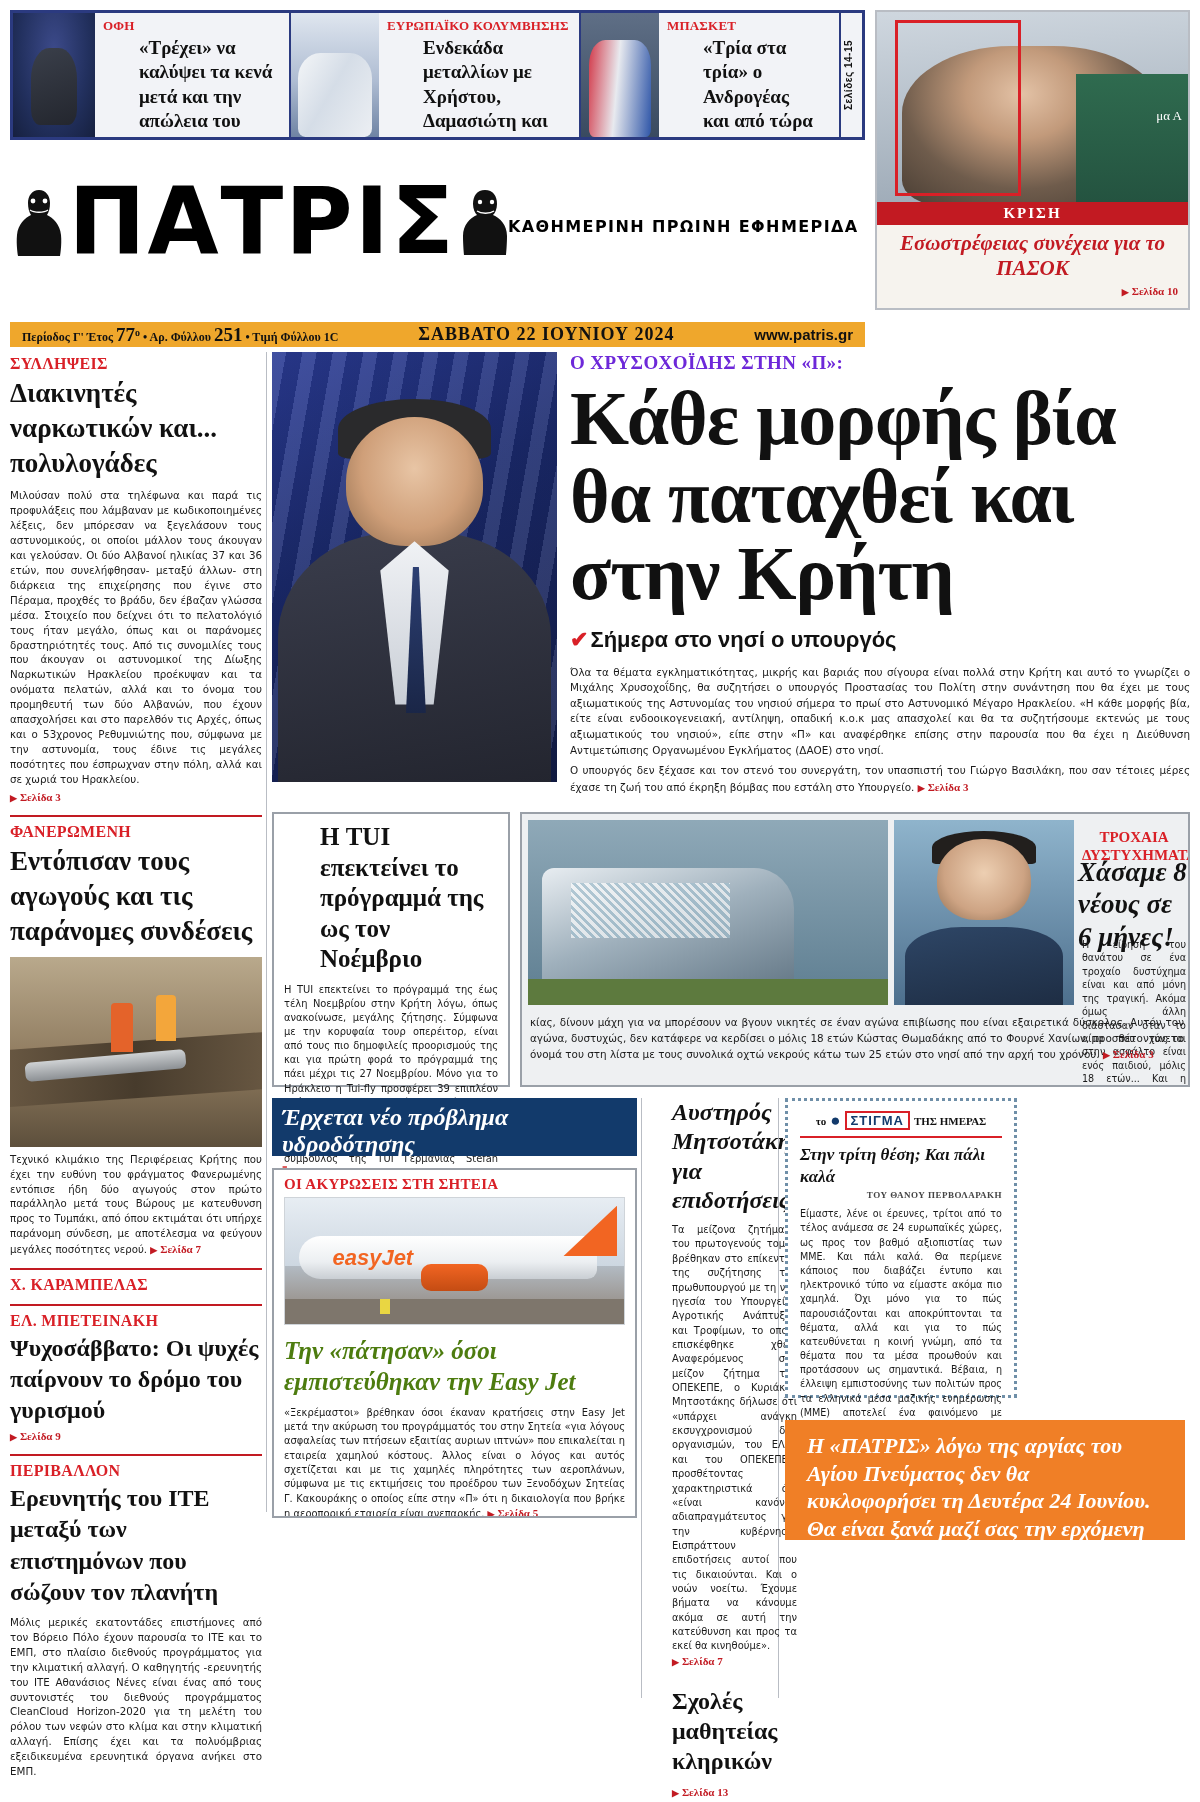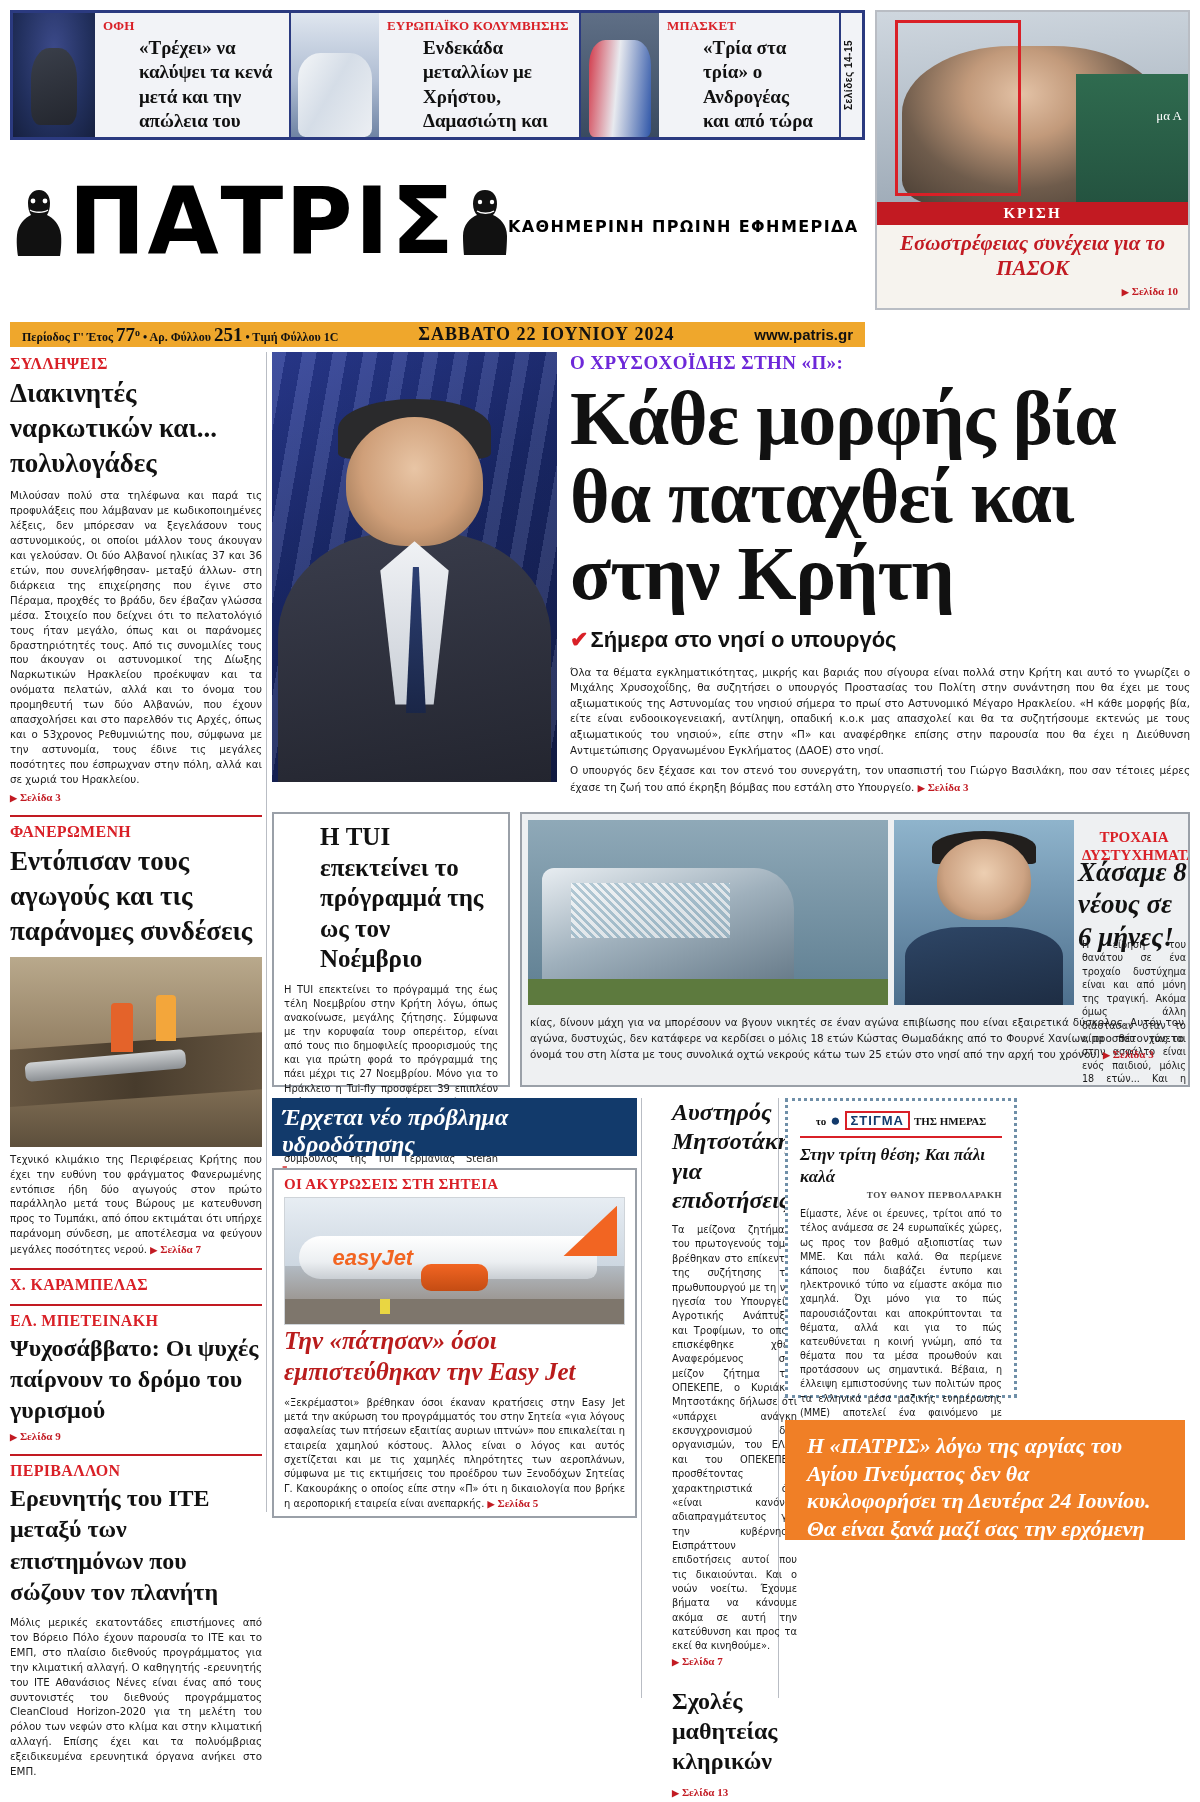--- a/index.html
+++ b/index.html
@@ -351,21 +351,21 @@
     background: linear-gradient(180deg,#f26522 0%, #c44c13 100%); border-radius:10px;
   }
   .ej-photo .logo {
     position:absolute; left:14%; top:37%; color:#f26522; font-weight:bold;
     font-size:22px; font-family:"Liberation Sans", sans-serif; font-style:italic;
   }
   .ej-photo .ground { position:absolute; left:0; bottom:0; width:100%; height:20%; background:#7e766c; }
   .ej-photo .worker { position:absolute; left:28%; bottom:8%; width:3%; height:12%; background:#e9d642; }
   .ej-head {
     font-family:"Liberation Serif", serif; font-weight:bold; font-style:italic;
-    font-size:25px; line-height:1.25; color:#b91c1c; padding:0 10px 0;
+    font-size:25px; line-height:1.25; color:#4d7c0f; padding:10px 10px 0;
   }
   .ej-body {
     font-family:"DejaVu Sans", sans-serif; font-size:9.9px; line-height:1.45;
     text-align:justify; color:#1a1a1a; padding:8px 10px 0;
   }
 
   
   .mitcol { position:absolute; left:672px; top:1098px; width:125px; }
   .mit-head {
     font-family:"Liberation Serif", serif; font-weight:bold; font-style:italic;

